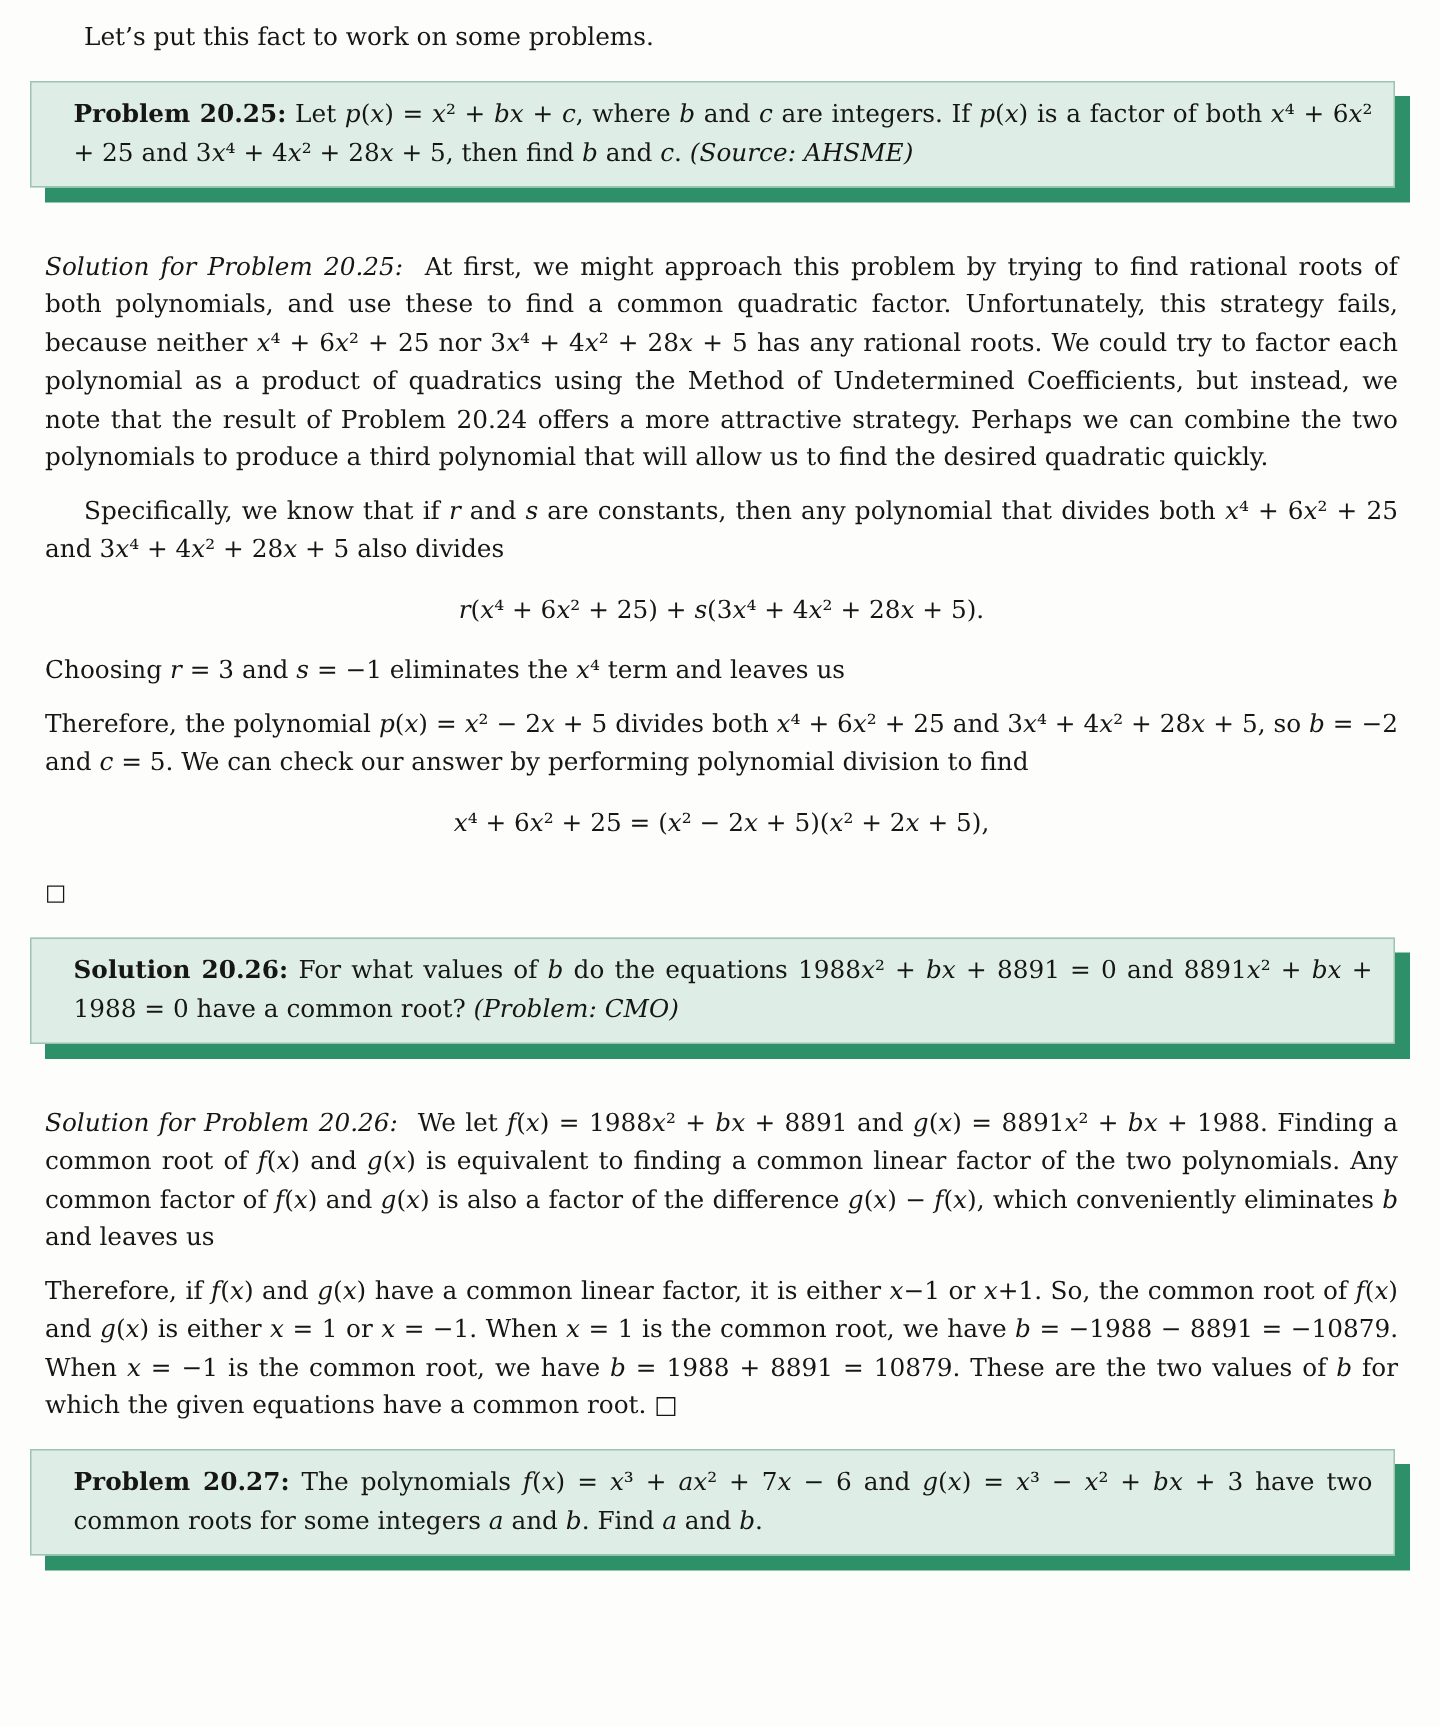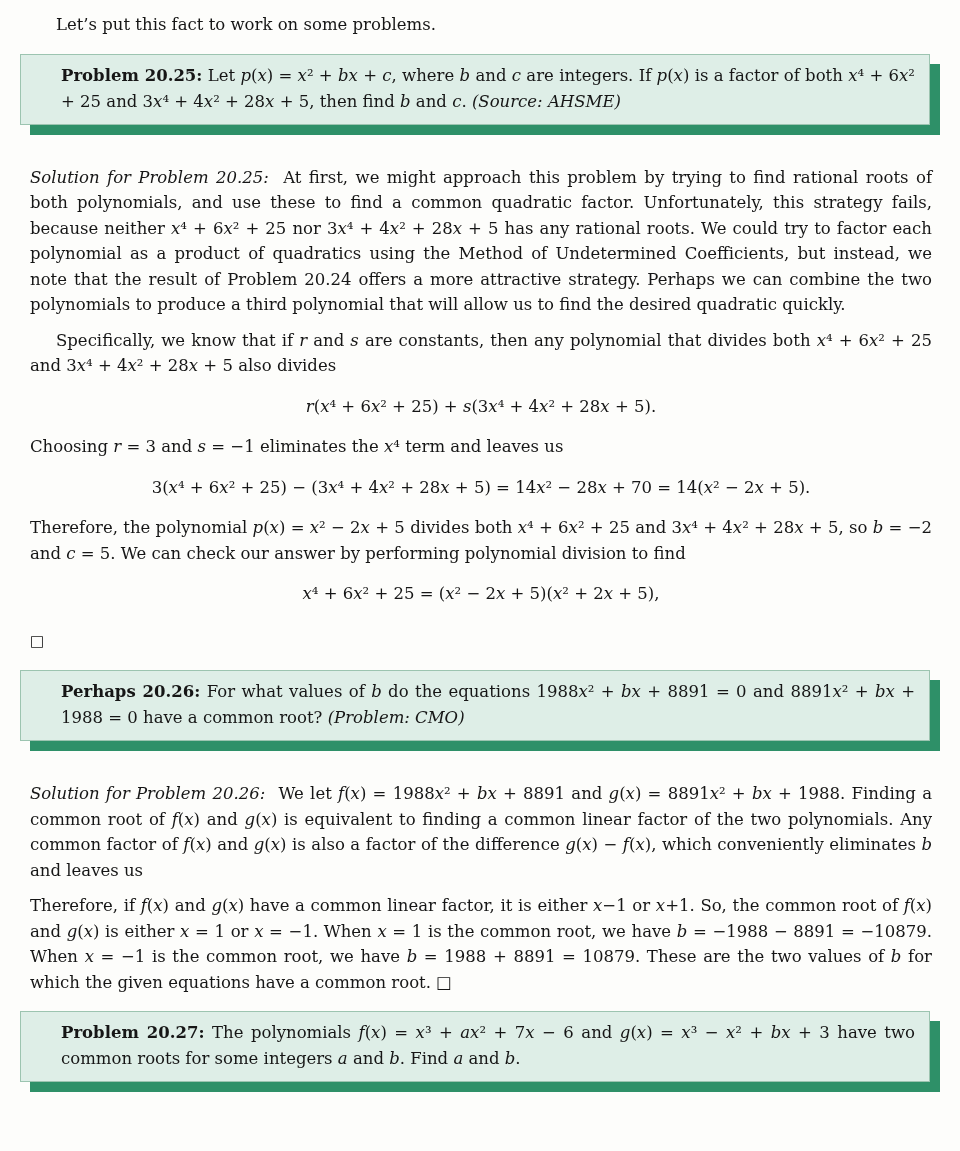--- a/index.html
+++ b/index.html
@@ -32,21 +32,21 @@
   }
   i { font-style: italic; }
   .indent { text-indent: 26px; }
   .intro { margin-bottom: 16px; }
   .lead { font-style: italic; margin-right: 7px; }
   .problem-box {
     position: relative;
     background: var(--box_bg);
     border: 1px solid var(--box_border);
     box-shadow: 10px 10px 0 0 var(--box_shadow);
-    padding: 8px 14px 9px 40px;
+    padding: 8px 14px 9px 28px;
     margin: 0 2px 40px -10px;
   }
   .problem-box p { font-size: 16.5px; line-height: 26px; }
   .plabel { font-weight: bold; }
   .box-gap-top { margin-top: 16px; }
   .para { margin-bottom: 10px; }
   .eq {
     text-align: center;
     margin: 15px 0 15px 0;
   }
@@ -71,32 +71,31 @@
   </div>
 
   <p class="para sol-start"><span class="lead">Solution for Problem 20.25:</span> <span>At first, we might approach this problem by trying to find rational roots of both polynomials, and use these to find a common quadratic factor.  Unfortunately, this strategy fails, because neither <i>x</i>⁴ + 6<i>x</i>² + 25 nor 3<i>x</i>⁴ + 4<i>x</i>² + 28<i>x</i> + 5 has any rational roots.  We could try to factor each polynomial as a product of quadratics using the Method of Undetermined Coefficients, but instead, we note that the result of Problem 20.24 offers a more attractive strategy.  Perhaps we can combine the two polynomials to produce a third polynomial that will allow us to find the desired quadratic quickly.</span></p>
 
   <p class="para indent">Specifically, we know that if <i>r</i> and <i>s</i> are constants, then any polynomial that divides both <i>x</i>⁴ + 6<i>x</i>² + 25 and 3<i>x</i>⁴ + 4<i>x</i>² + 28<i>x</i> + 5 also divides</p>
 
   <p class="eq"><i>r</i>(<i>x</i>⁴ + 6<i>x</i>² + 25) + <i>s</i>(3<i>x</i>⁴ + 4<i>x</i>² + 28<i>x</i> + 5).</p>
 
   <p class="para">Choosing <i>r</i> = 3 and <i>s</i> = −1 eliminates the <i>x</i>⁴ term and leaves us</p>
 
-  <p class="eq">3(<i>x</i>⁴ + 6<i>x</i>² + 25) − (3<i>x</i>⁴ + 4<i>x</i>² + 28<i>x</i> + 5) = 14<i>x</i>² − 28<i>x</i> + 70 = 14(<i>x</i>² − 2<i>x</i> + 5).</p>
 
   <p class="para">Therefore, the polynomial <i>p</i>(<i>x</i>) = <i>x</i>² − 2<i>x</i> + 5 divides both <i>x</i>⁴ + 6<i>x</i>² + 25 and 3<i>x</i>⁴ + 4<i>x</i>² + 28<i>x</i> + 5, so <i>b</i> = −2 and <i>c</i> = 5.  We can check our answer by performing polynomial division to find</p>
 
   <div class="eq-group">
     <p class="eq"><i>x</i>⁴ + 6<i>x</i>² + 25 = (<i>x</i>² − 2<i>x</i> + 5)(<i>x</i>² + 2<i>x</i> + 5),</p>
   </div>
 
   <p class="qed">□</p>
 
   <div class="problem-box">
-    <p><span class="plabel">Perhaps 20.26:</span> <span>For what values of <i>b</i> do the equations 1988<i>x</i>² + <i>bx</i> + 8891 = 0 and 8891<i>x</i>² + <i>bx</i> + 1988 = 0 have a common root? <i>(Problem: CMO)</i></span></p>
+    <p><span class="plabel">Solution 20.26:</span> <span>For what values of <i>b</i> do the equations 1988<i>x</i>² + <i>bx</i> + 8891 = 0 and 8891<i>x</i>² + <i>bx</i> + 1988 = 0 have a common root? <i>(Problem: CMO)</i></span></p>
   </div>
 
   <p class="para sol-start"><span class="lead">Solution for Problem 20.26:</span> <span>We let <i>f</i>(<i>x</i>) = 1988<i>x</i>² + <i>bx</i> + 8891 and <i>g</i>(<i>x</i>) = 8891<i>x</i>² + <i>bx</i> + 1988.  Finding a common root of <i>f</i>(<i>x</i>) and <i>g</i>(<i>x</i>) is equivalent to finding a common linear factor of the two polynomials. Any common factor of <i>f</i>(<i>x</i>) and <i>g</i>(<i>x</i>) is also a factor of the difference <i>g</i>(<i>x</i>) − <i>f</i>(<i>x</i>), which conveniently eliminates <i>b</i> and leaves us</span></p>
 
 
   <p class="para">Therefore, if <i>f</i>(<i>x</i>) and <i>g</i>(<i>x</i>) have a common linear factor, it is either <i>x</i>−1 or <i>x</i>+1.  So, the common root of <i>f</i>(<i>x</i>) and <i>g</i>(<i>x</i>) is either <i>x</i> = 1 or <i>x</i> = −1.  When <i>x</i> = 1 is the common root, we have <i>b</i> = −1988 − 8891 = −10879.  When <i>x</i> = −1 is the common root, we have <i>b</i> = 1988 + 8891 = 10879.  These are the two values of <i>b</i> for which the given equations have a common root. □</p>
 
   <div class="problem-box box-gap-top">
     <p><span class="plabel">Problem 20.27:</span> <span>The polynomials <i>f</i>(<i>x</i>) = <i>x</i>³ + <i>ax</i>² + 7<i>x</i> − 6 and <i>g</i>(<i>x</i>) = <i>x</i>³ − <i>x</i>² + <i>bx</i> + 3 have two common roots for some integers <i>a</i> and <i>b</i>. Find <i>a</i> and <i>b</i>.</span></p>
   </div>

